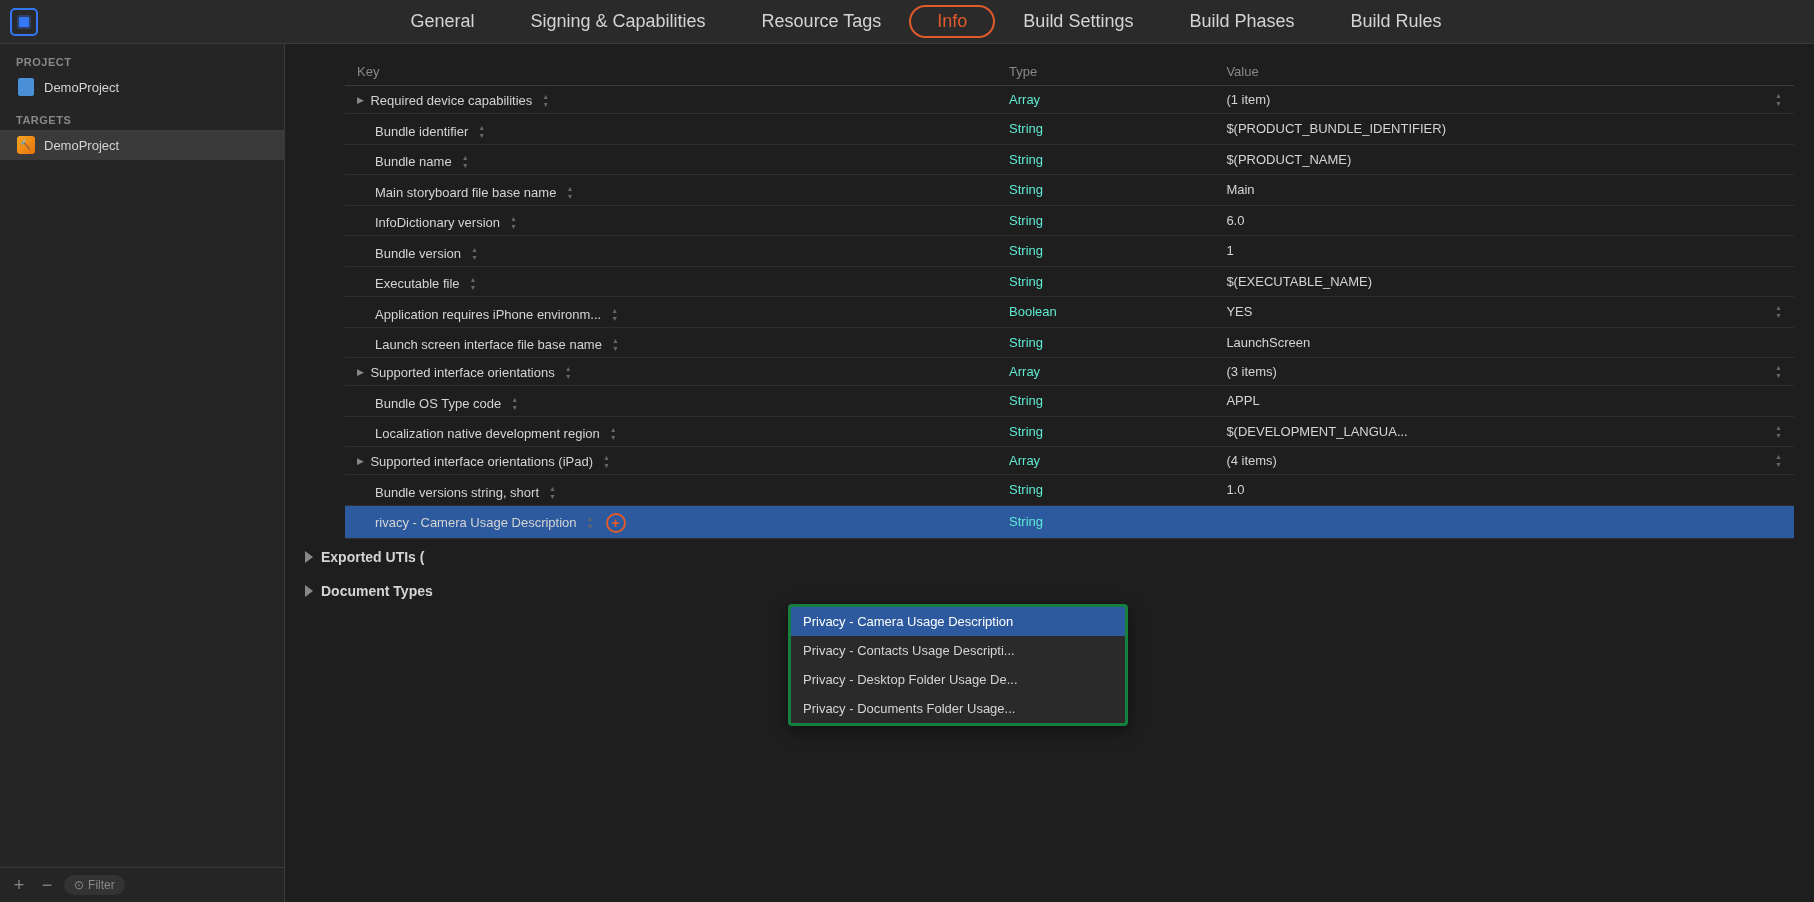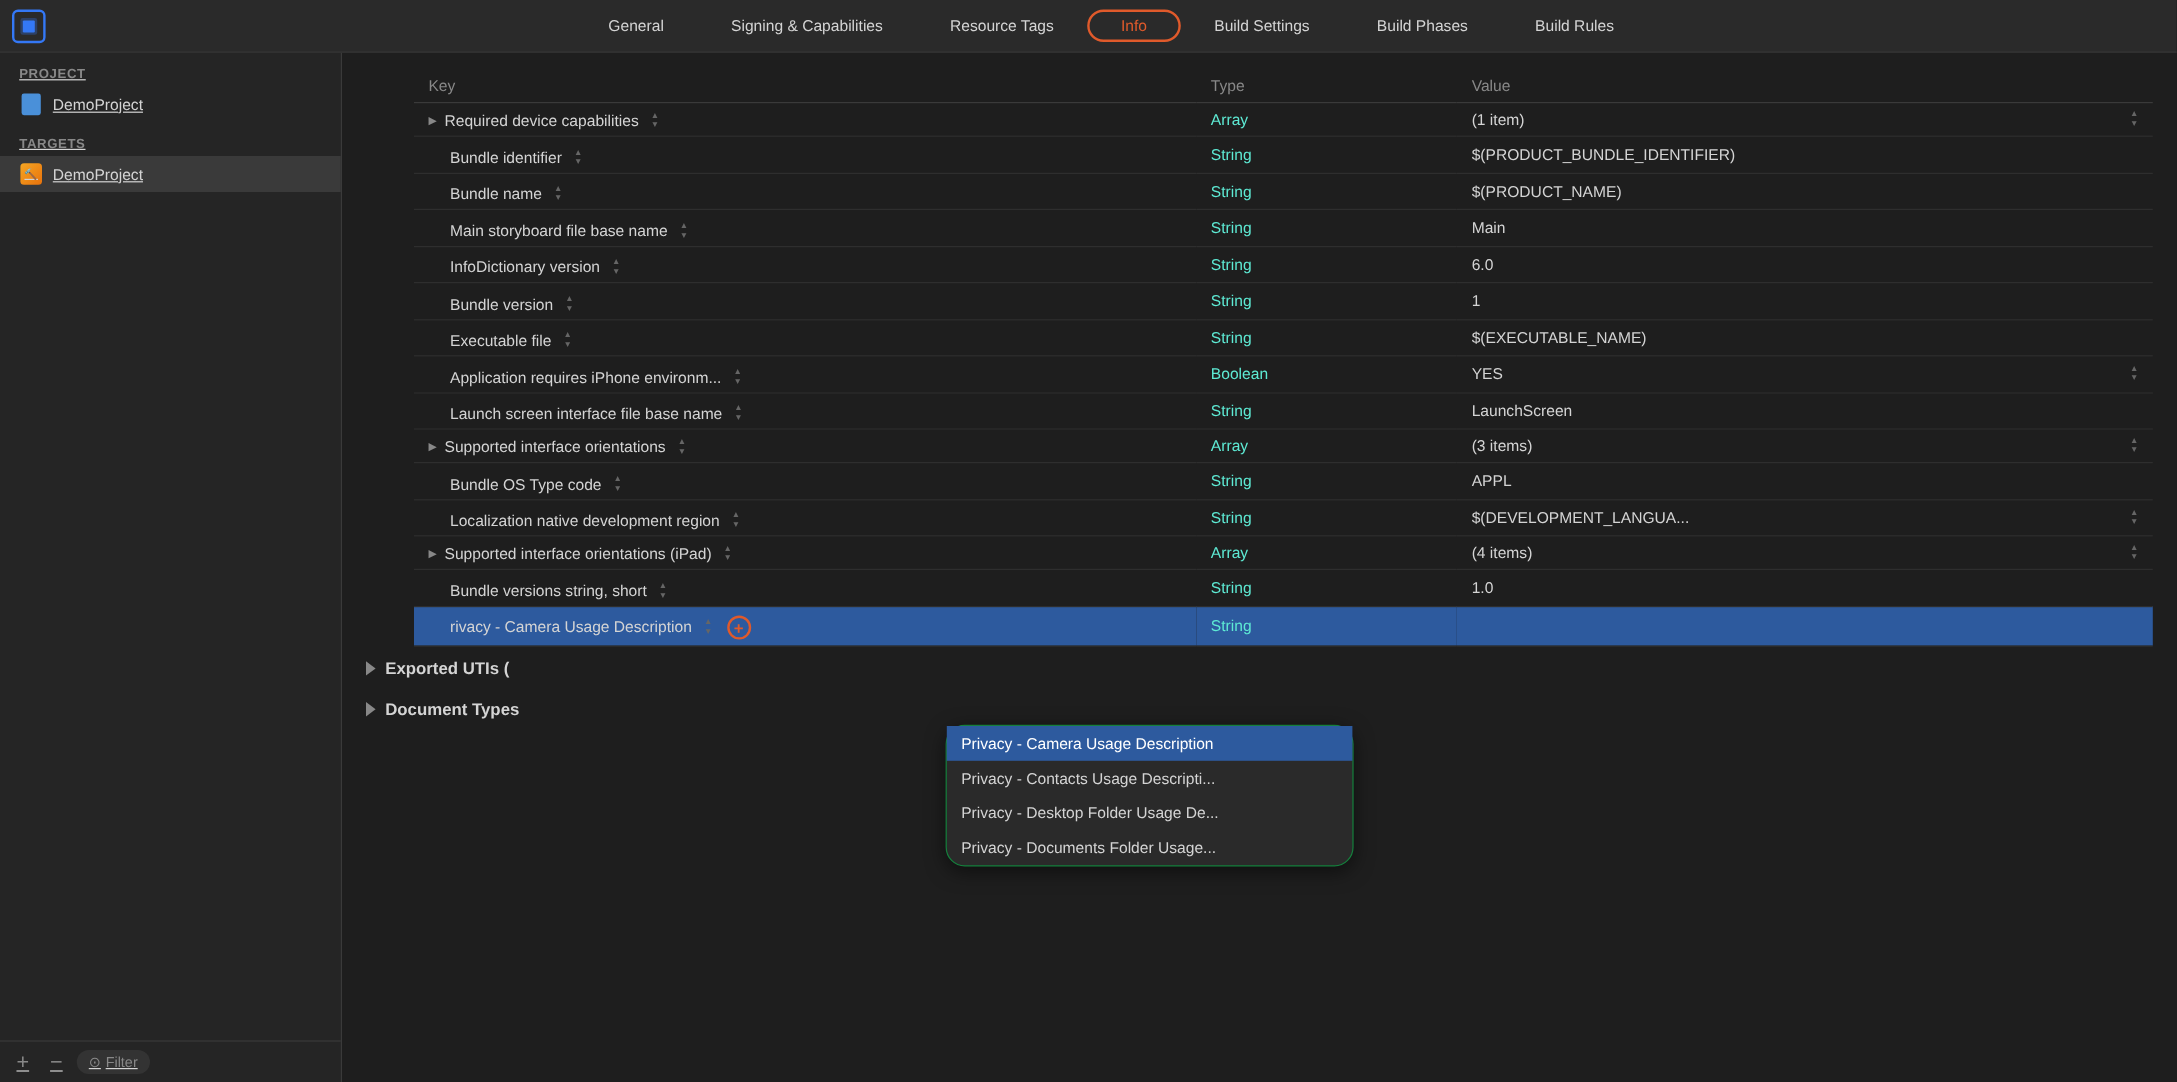--- a/index.html
+++ b/index.html
@@ -38,21 +38,21 @@
       display: flex;
       align-items: center;
       justify-content: center;
       flex: 1;
       gap: 0;
     }
     .nav-tab {
       padding: 6px 28px;
       color: #d4d4d4;
       cursor: pointer;
-      font-size: 13px;
+      font-size: 18px;
       white-space: nowrap;
     }
     .nav-tab.active {
       border: 2px solid #e05a2b;
       border-radius: 20px;
       color: #e05a2b;
       padding: 4px 26px;
     }
 
     
@@ -62,21 +62,20 @@
     }
 
     
     .sidebar {
       width: 285px;
       background: #252525;
       border-right: 1px solid #3a3a3a;
       flex-shrink: 0;
       display: flex;
       flex-direction: column;
-      text-decoration: underline;
     }
     .sidebar-section-label {
       font-size: 11px;
       font-weight: 700;
       color: #888;
       padding: 12px 16px 4px 16px;
       text-transform: uppercase;
       letter-spacing: 0.5px;
     }
     .sidebar-item {
@@ -239,22 +238,22 @@
       align-items: center;
       float: right;
       gap: 1px;
     }
     .stepper span { font-size: 7px; color: #666; line-height: 1; }
 
     
     .autocomplete-dropdown {
       position: absolute;
       background: #2a2a2a;
-      border: 1px solid #15803d;
-      border-radius: 16px;
+      border: 3px solid #15803d;
+      border-radius: 4px;
       width: 340px;
       z-index: 100;
       box-shadow: 0 4px 16px rgba(0,0,0,0.5);
     }
     .autocomplete-item {
       padding: 7px 12px;
       font-size: 13px;
       cursor: pointer;
       color: #d4d4d4;
     }

